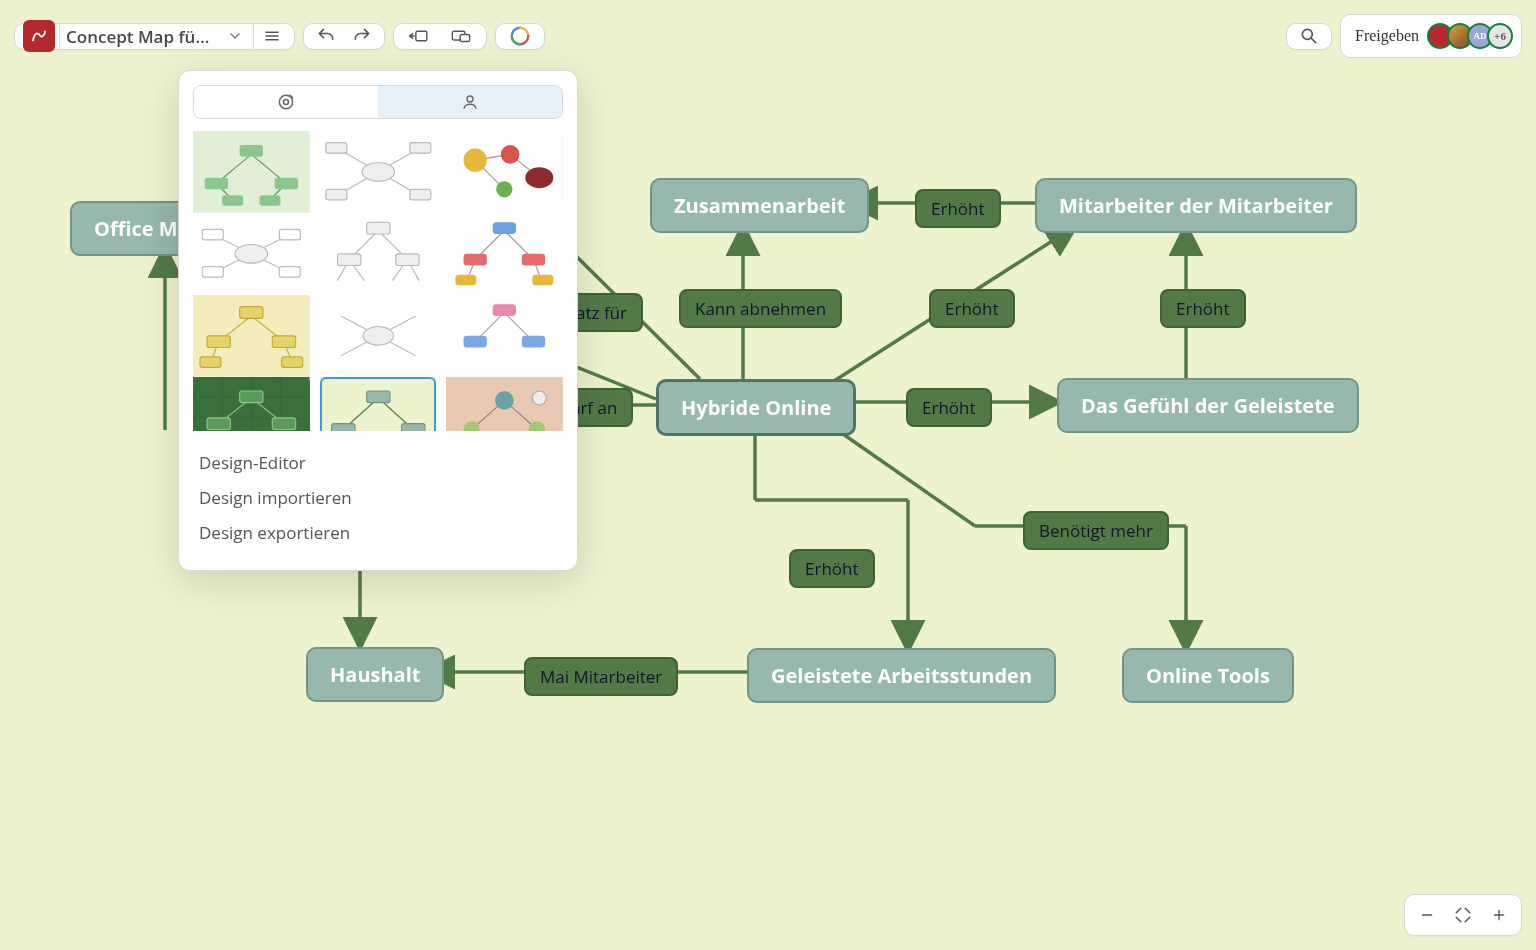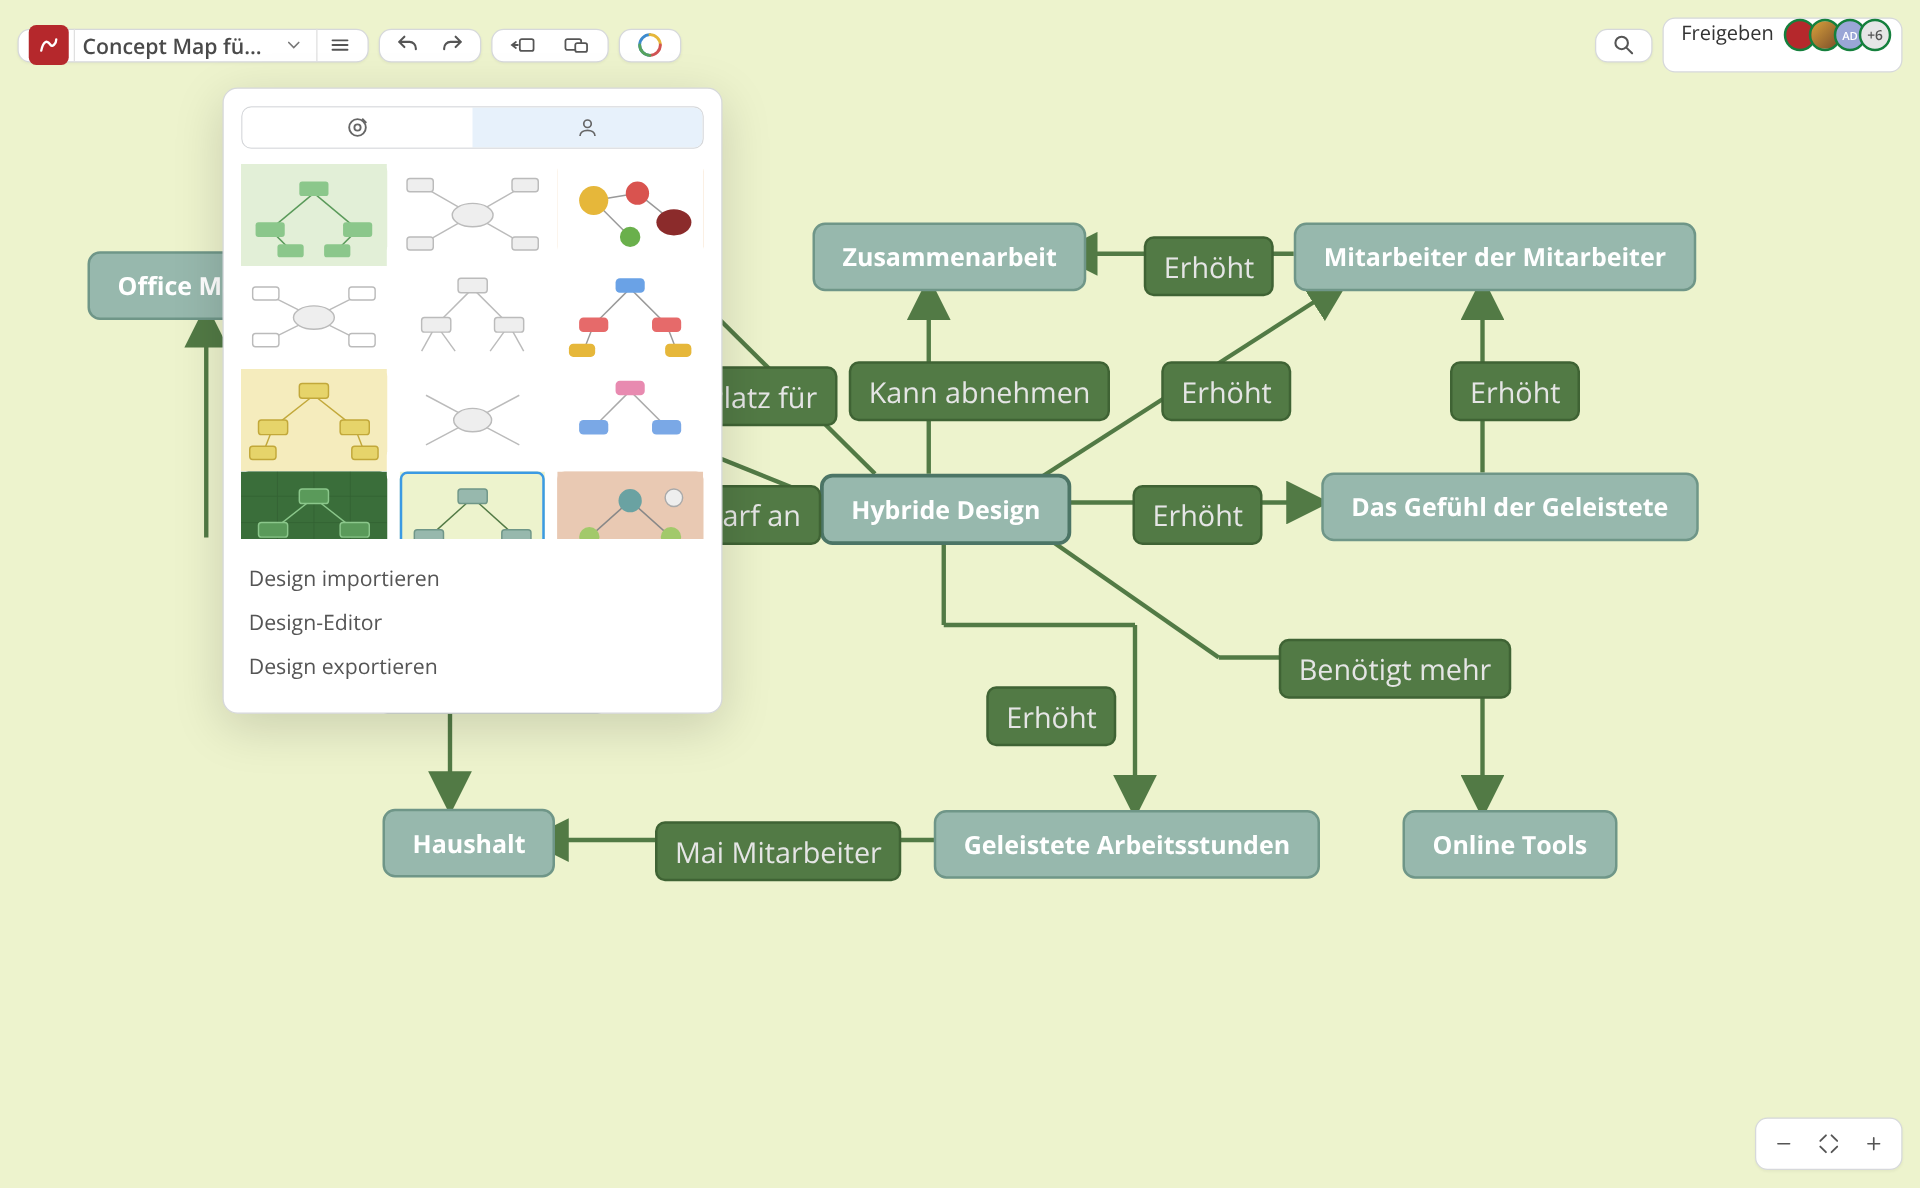--- a/index.html
+++ b/index.html
@@ -64,23 +64,24 @@
   white-space: nowrap;
 }
 .tb-sep { width: 1px; height: 26px; background: #e0e0e0; }
 .spacer { flex: 1; }
 .share-group {
   background: #fff;
   border: 1px solid #d6d8db;
   border-radius: 10px;
   height: 44px;
   display: flex;
-  align-items: flex-start;
+  align-items: center;
   padding: 0 8px 0 14px;
   gap: 8px;
+  font-family: Liberation Serif, serif;
 }
 .share-label { font-size: 16px; color: #333; font-weight: 500; }
 .avatars { display: flex; align-items: center; }
 .avatar {
   width: 26px; height: 26px; border-radius: 50%;
   border: 2px solid #15803d;
   margin-left: -6px;
   display: flex; align-items: center; justify-content: center;
   font-size: 10px; color: #fff; font-weight: 600;
 }
@@ -103,23 +104,23 @@
   white-space: nowrap;
   text-align: center;
   z-index: 2;
 }
 .cnode.center { border: 3px solid #4c7566; }
 
 
 .elabel {
   position: absolute;
   background: #527a45;
-  color: #e5e5e5;
+  color: #0f172a;
   border: 2px solid #3f6334;
-  font-size: 23px;
+  font-size: 17px;
   font-weight: 500;
   padding: 6px 14px;
   border-radius: 8px;
   z-index: 2;
 }
 
 svg.edges {
   position: absolute; left:0; top:0; width:1536px; height:950px;
   z-index: 1;
 }
@@ -310,21 +311,21 @@
   <line x1="1186" y1="526" x2="1186" y2="648" marker-end="url(#arr)"></line>
 
   <line x1="360" y1="470" x2="360" y2="645" marker-end="url(#arr)"></line>
 
   <line x1="775" y1="672" x2="427" y2="672" marker-end="url(#arr)"></line>
 </svg>
 
 <div class="cnode" style="left:70px; top:201px">Office Management</div>
 <div class="cnode" style="left:650px; top:178px">Zusammenarbeit</div>
 <div class="cnode" style="left:1035px; top:178px">Mitarbeiter der Mitarbeiter</div>
-<div class="cnode center" style="left:656px; top:379px">Hybride Design</div>
+<div class="cnode center" style="left:656px; top:379px">Hybride Online</div>
 <div class="cnode" style="left:1057px; top:378px">Das Gefühl der Geleistete</div>
 <div class="cnode" style="left:306px; top:647px">Haushalt</div>
 <div class="cnode" style="left:747px; top:648px">Geleistete Arbeitsstunden</div>
 <div class="cnode" style="left:1122px; top:648px">Online Tools</div>
 
 <div class="elabel" style="left:915px; top:189px">Erhöht</div>
 <div class="elabel" style="left:535px; top:293px">t Platz für</div>
 <div class="elabel" style="left:679px; top:289px">Kann abnehmen</div>
 <div class="elabel" style="left:929px; top:289px">Erhöht</div>
 <div class="elabel" style="left:1160px; top:289px">Erhöht</div>
@@ -518,22 +519,22 @@
             <line x1="50" y1="20" x2="22" y2="45"></line>
             <line x1="50" y1="20" x2="78" y2="45"></line>
           </g>
           <circle cx="50" cy="20" r="8" fill="#6aa2a2"></circle>
           <circle cx="22" cy="45" r="7" fill="#a2c96a"></circle>
           <circle cx="78" cy="45" r="7" fill="#a2c96a"></circle>
           <circle cx="80" cy="18" r="6" fill="#eee" stroke="#aaa"></circle>
         </svg></div>
     </div>
   <div class="panel-links">
+    <div class="panel-link">Design-Editor</div>
     <div class="panel-link">Design importieren</div>
-    <div class="panel-link">Design-Editor</div>
     <div class="panel-link">Design exportieren</div>
   </div>
 </div>
 
 <div class="zoom-ctrl">
   <button class="zoom-btn">
     <svg width="16" height="16" viewBox="0 0 24 24">
         <path d="M5 12h14" stroke="#555" stroke-width="2" stroke-linecap="round"></path>
       </svg>
   </button>

